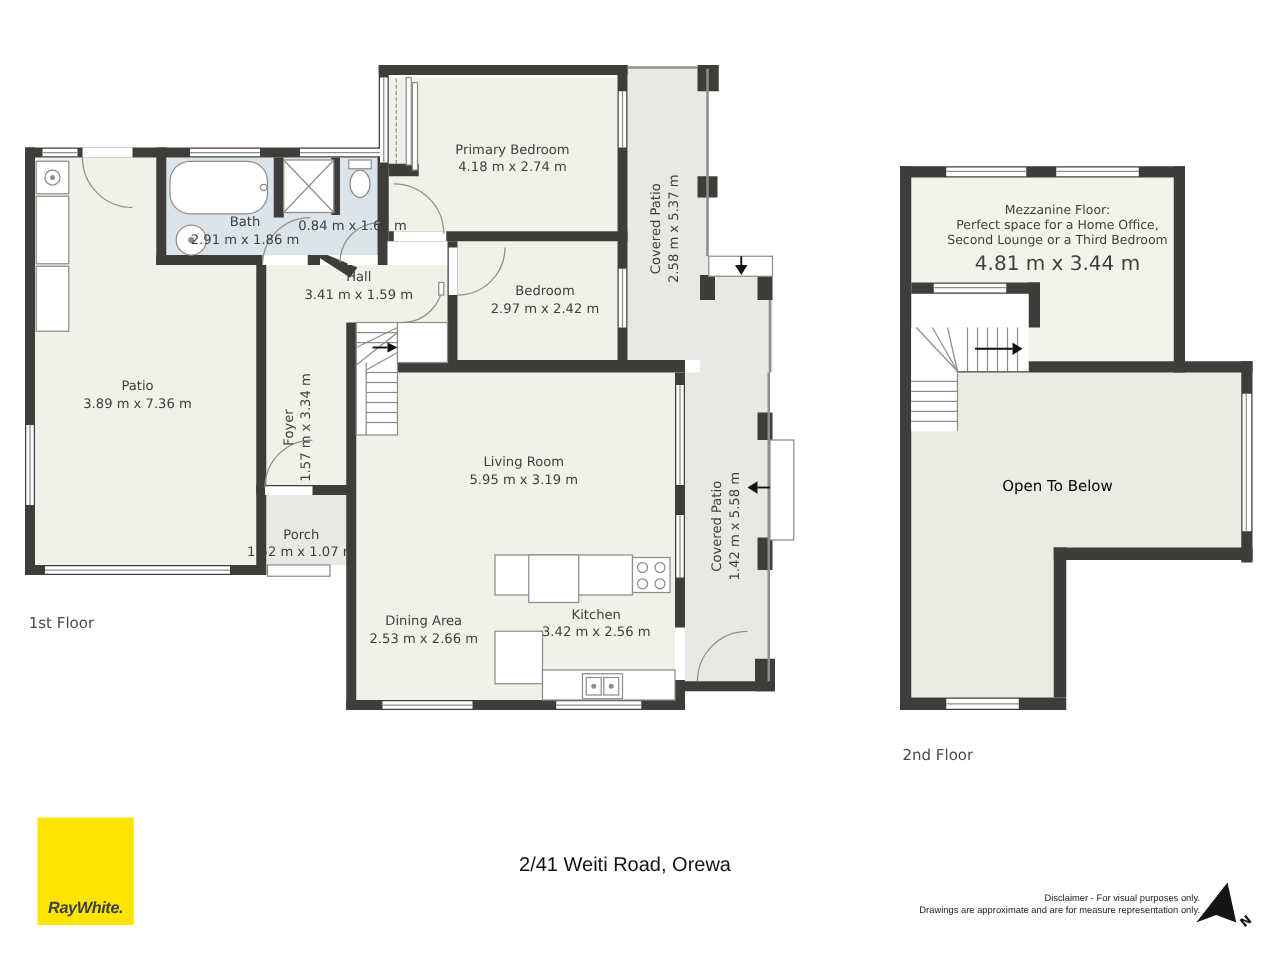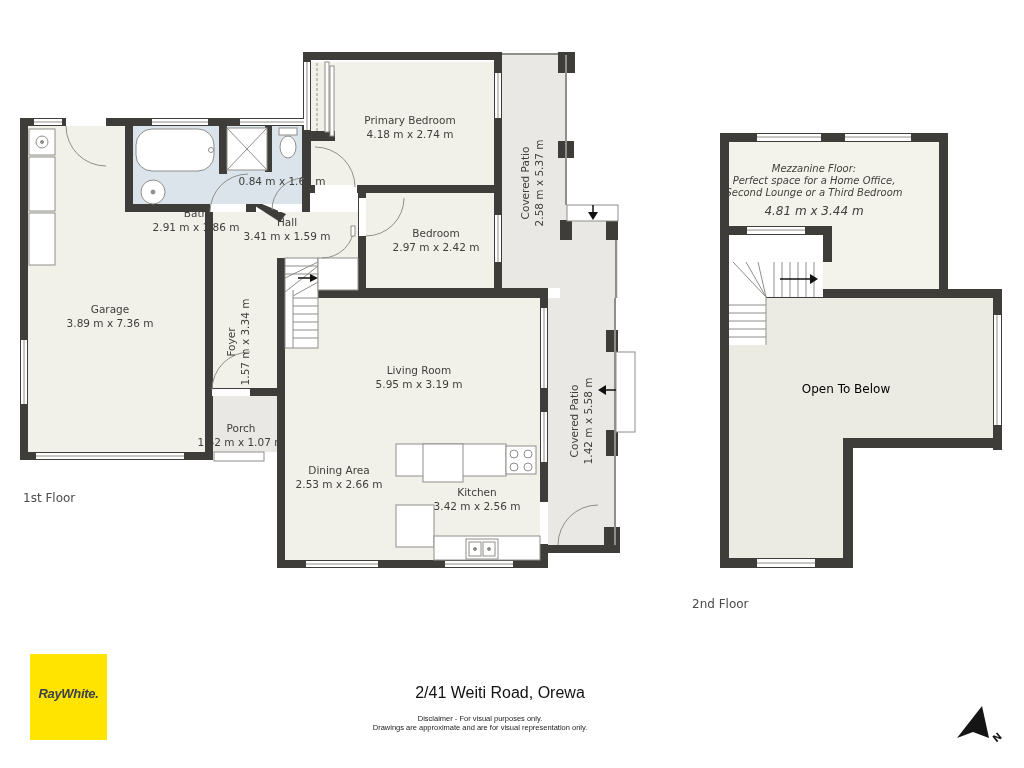--- a/index.html
+++ b/index.html
@@ -6,28 +6,28 @@
   body{width:1024px;height:768px;overflow:hidden;font-family:"DejaVu Sans",sans-serif;}
   #stage{position:relative;width:1024px;height:768px;background:#ffffff;}
   #plan-svg{position:absolute;left:0;top:0;}
   .rm{position:absolute;transform:translate(-50%,-50%);text-align:center;white-space:nowrap;
       color:#3e3e3c;font-size:10.5px;line-height:14px;}
   .rm .nm,.rm .dm{display:block;}
   .vert{transform:translate(-50%,-50%) rotate(-90deg);}
   .floor-label{position:absolute;color:#4b4b49;font-size:12px;white-space:nowrap;}
   .mezz{position:absolute;transform:translate(-50%,-50%);text-align:center;white-space:nowrap;
         color:#3e3e3c;font-size:10px;line-height:12px;}
-  .mezz .dm{font-size:12px;margin-top:6px;}
+  .mezz .dm{font-size:16px;margin-top:6px;}
   .openlbl{position:absolute;transform:translate(-50%,-50%);color:#000000;font-size:12px;white-space:nowrap;}
   #address{position:absolute;left:0;top:684px;width:1000px;text-align:center;
            font-family:"Liberation Sans",sans-serif;font-size:16px;color:#111;}
-  #disclaimer{position:absolute;left:0;top:714px;width:960px;text-align:center;
+  #disclaimer{position:absolute;left:0;top:714px;width:960px;text-align:right;
               font-family:"Liberation Sans",sans-serif;font-size:7.5px;line-height:9px;color:#222;}
   #logo{position:absolute;left:30px;top:654px;width:77px;height:86px;background:#ffe400;
-        display:flex;align-items:center;justify-content:center;}
+        display:flex;align-items:flex-end;justify-content:center;}
   #logo .brand{font-family:"Liberation Sans",sans-serif;font-style:italic;font-weight:bold;
         font-size:13px;color:#3d4148;letter-spacing:-0.3px;padding-bottom:7px;}
   #compass{position:absolute;left:950px;top:698px;width:60px;height:52px;}
 </style>
 </head>
 <body>
 
 <div id="stage">
 
 <svg id="plan-svg" width="1024" height="768" viewBox="0 0 1024 768">
@@ -276,24 +276,24 @@
       <polygon points="810,274 810,284 818,279" fill="#111"></polygon>
     </g>
   </g>
 
   <g id="compass-svg">
     <polygon points="957,738 982,706 989,738 973,732" fill="#151515"></polygon>
   </g>
 </svg>
 
   <div class="rm" style="left:110px;top:316px;">
-    <span class="nm">Garage</span>
+    <span class="nm">Patio</span>
     <span class="dm">3.89 m x 7.36 m</span>
   </div>
-  <div class="rm" style="left:196px;top:185px;margin-top:35px;">
+  <div class="rm" style="left:196px;top:185px;">
     <span class="nm">Bath</span>
     <span class="dm">2.91 m x 1.86 m</span>
   </div>
   <div class="rm" style="left:282px;top:181px;">
     <span class="dm">0.84 m x 1.67 m</span>
   </div>
   <div class="rm" style="left:287px;top:229px;">
     <span class="nm">Hall</span>
     <span class="dm">3.41 m x 1.59 m</span>
   </div>
@@ -314,48 +314,48 @@
     <span class="dm">1.57 m x 3.34 m</span>
   </div>
   <div class="rm" style="left:419px;top:377px;">
     <span class="nm">Living Room</span>
     <span class="dm">5.95 m x 3.19 m</span>
   </div>
   <div class="rm" style="left:241px;top:435px;">
     <span class="nm">Porch</span>
     <span class="dm">1.52 m x 1.07 m</span>
   </div>
-  <div class="rm" style="left:339px;top:477px;">
+  <div class="rm" style="left:339px;top:504px;">
     <span class="nm">Dining Area</span>
     <span class="dm">2.53 m x 2.66 m</span>
   </div>
   <div class="rm" style="left:477px;top:499px;">
     <span class="nm">Kitchen</span>
     <span class="dm">3.42 m x 2.56 m</span>
   </div>
   <div class="rm vert" style="left:581px;top:421px;">
     <span class="nm">Covered Patio</span>
     <span class="dm">1.42 m x 5.58 m</span>
   </div>
 
-  <div class="mezz" style="left:814px;top:190px;font-style:italic;">
+  <div class="mezz" style="left:846px;top:190px;">
     <span class="nm" style="display:block">Mezzanine Floor:</span>
     <span class="nm" style="display:block">Perfect space for a Home Office,</span>
     <span class="nm" style="display:block">Second Lounge or a Third Bedroom</span>
     <span class="dm" style="display:block">4.81 m x 3.44 m</span>
   </div>
   <div class="openlbl" style="left:846px;top:389px;">Open To Below</div>
 
   <div class="floor-label" style="left:23px;top:491px;">1st Floor</div>
-  <div class="floor-label" style="left:692px;top:597px;">2nd Floor</div>
+  <div class="floor-label" style="left:722px;top:597px;">2nd Floor</div>
 
   <div id="address">2/41 Weiti Road, Orewa</div>
   <div id="disclaimer">
     <div>Disclaimer - For visual purposes only.</div>
-    <div>Drawings are approximate and are for visual representation only.</div>
+    <div>Drawings are approximate and are for measure representation only.</div>
   </div>
   <div id="logo">
     <span class="brand">RayWhite.</span>
   </div>
   <div id="compass">
     <span style="position:absolute;left:43px;top:34px;font-size:10px;font-weight:bold;color:#151515;
                  transform:rotate(-40deg);display:inline-block;">N</span>
   </div>
 </div>
 

